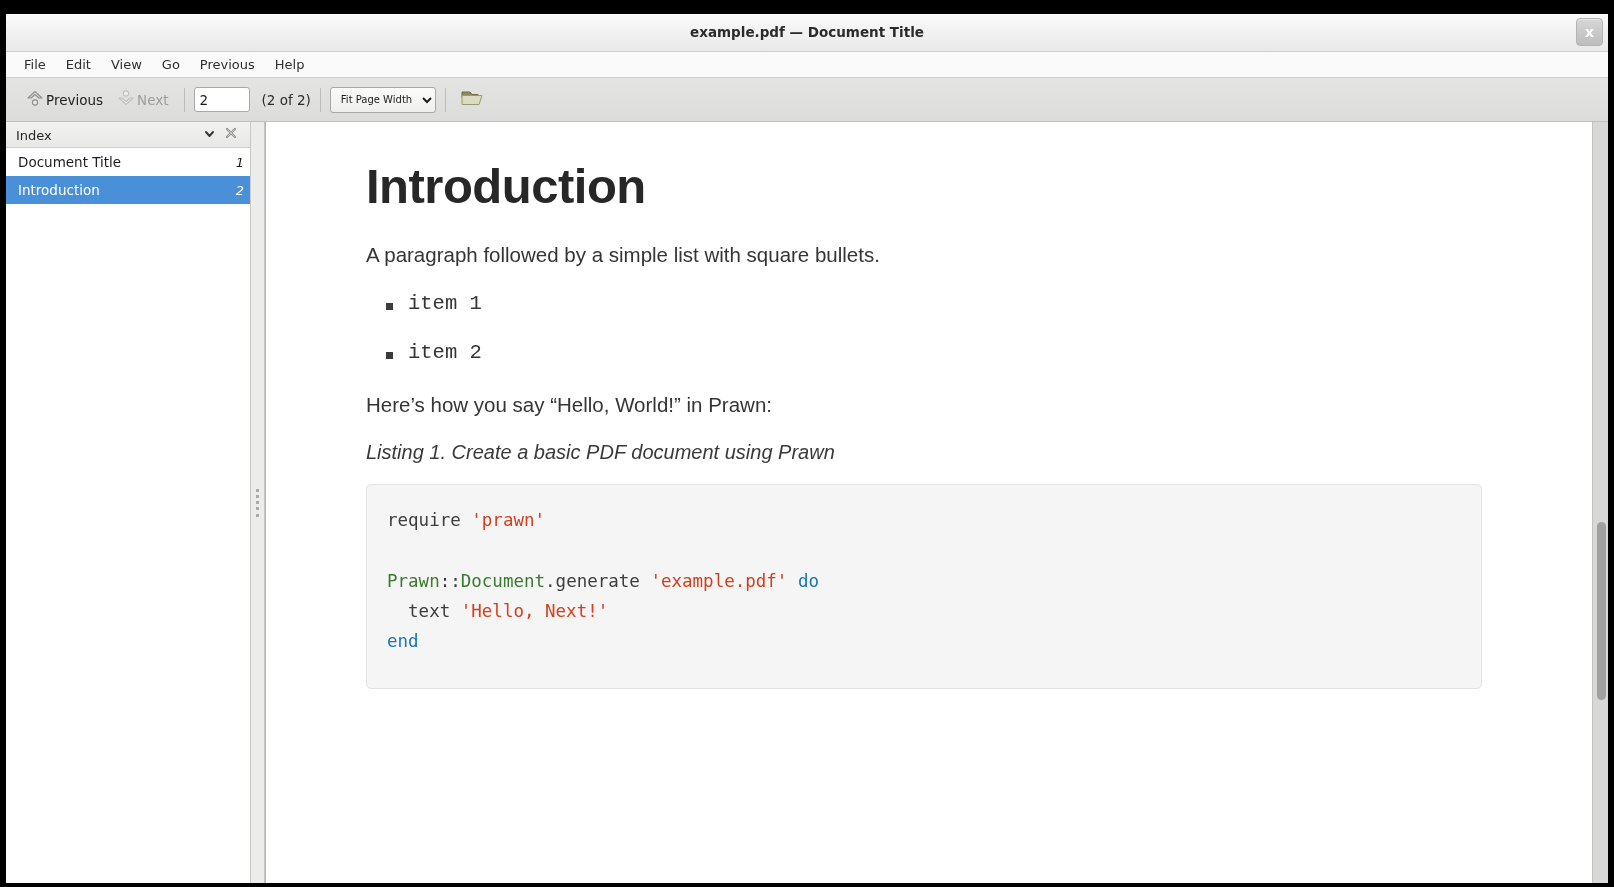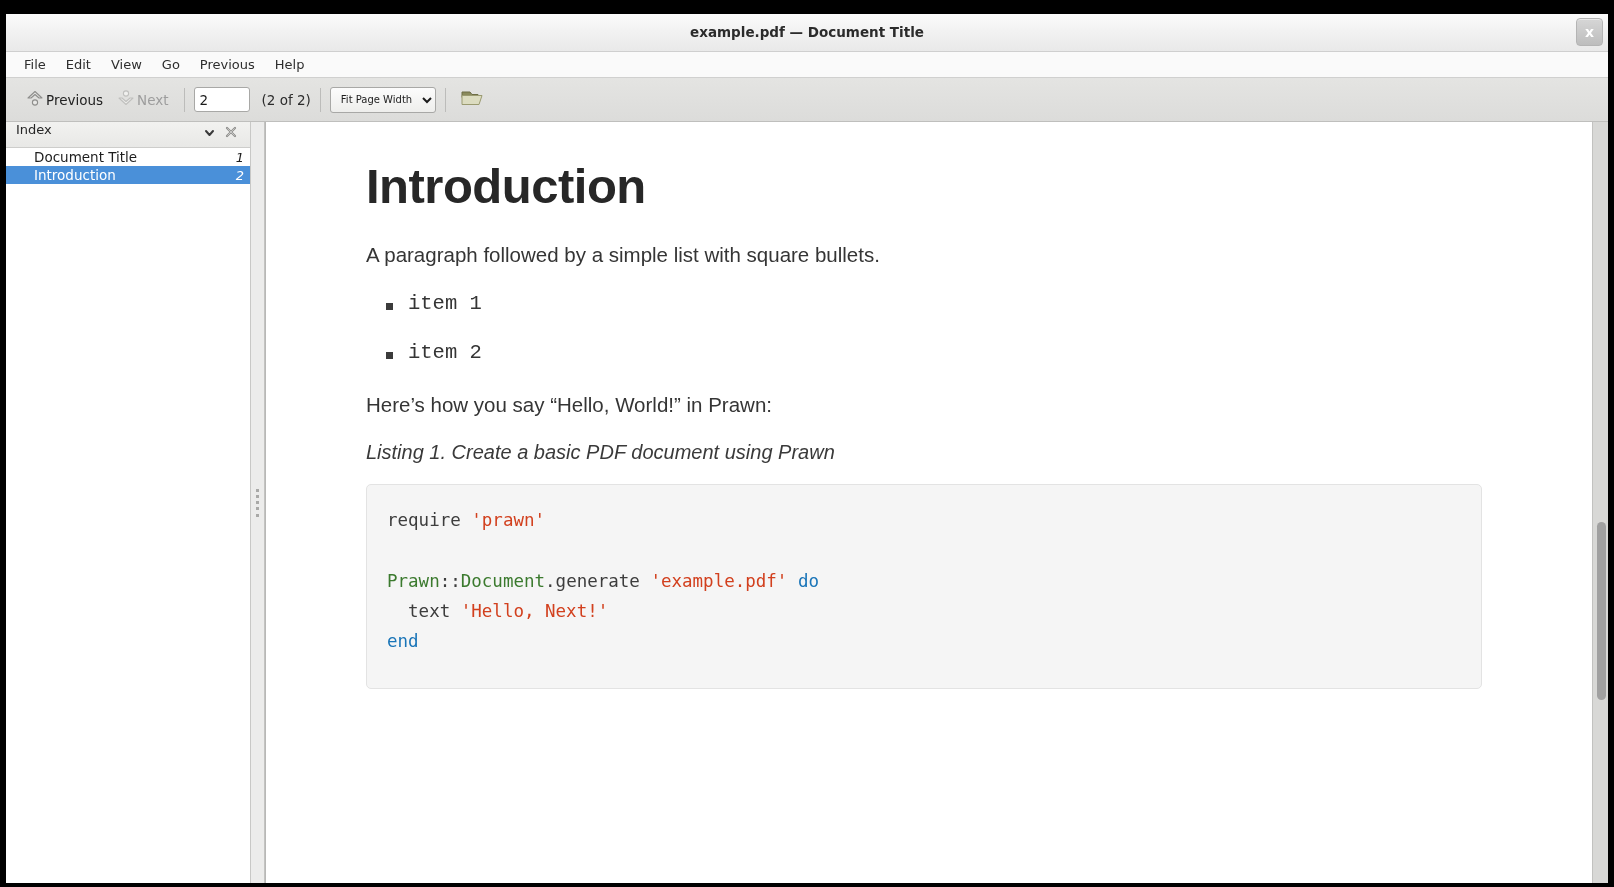--- a/index.html
+++ b/index.html
@@ -166,43 +166,43 @@
     flex-direction: column;
     border-right: 1px solid #c8c8c6;
     box-sizing: border-box;
   }
   #sidebar-header {
     height: 26px;
     flex: 0 0 26px;
     background: linear-gradient(to bottom, #f2f2f0, #e8e8e6);
     border-bottom: 1px solid #cdcdcb;
     display: flex;
-    align-items: flex-start;
+    align-items: flex-end;
     padding: 0 8px 4px 10px;
     box-sizing: border-box;
   }
   #sidebar-title {
     font-size: 13px;
     color: #262626;
     flex: 1 1 auto;
   }
   .hdr-icon {
     width: 22px;
     height: 20px;
     display: flex;
     align-items: center;
     justify-content: center;
     cursor: pointer;
   }
   #sidebar-list { flex: 1 1 auto; overflow: hidden; }
   .toc-row {
     display: flex;
     align-items: center;
-    height: 18px;
-    padding: 0 6px 0 28px;
+    height: 28px;
+    padding: 0 6px 0 12px;
     font-size: 13.5px;
     color: #1d1d1d;
     cursor: pointer;
     box-sizing: border-box;
   }
   .toc-row.selected { background: #4a90d9; color: #ffffff; }
   .toc-label { flex: 1 1 auto; white-space: nowrap; overflow: hidden; }
   .toc-page { font-style: italic; font-size: 13px; padding-left: 8px; }
 
   

